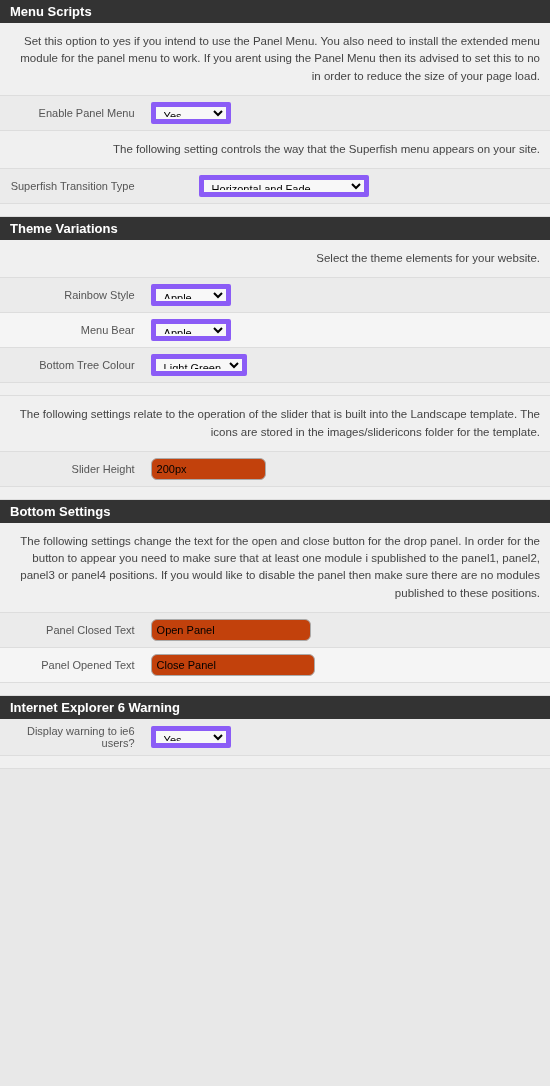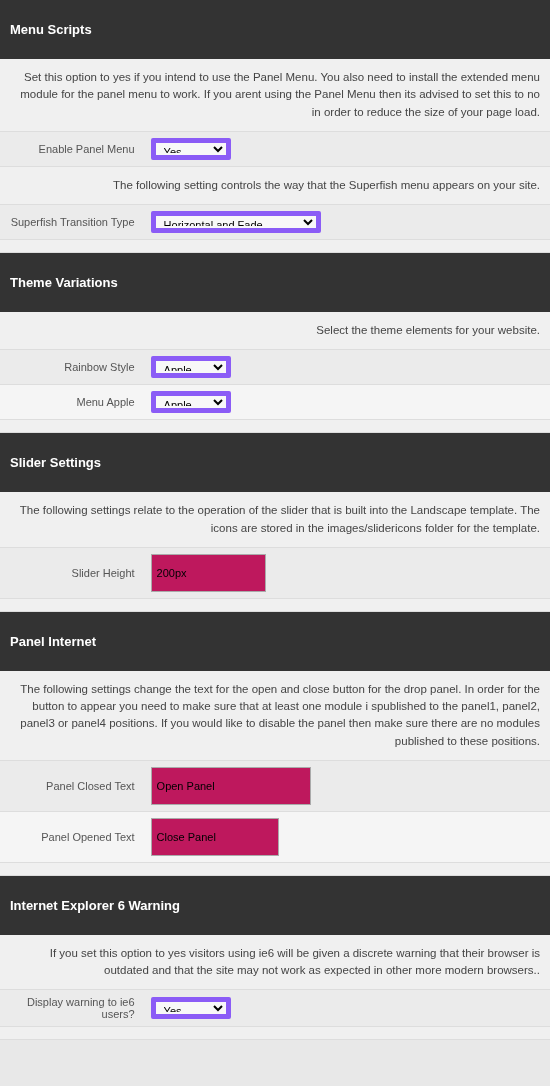--- a/index.html
+++ b/index.html
@@ -12,21 +12,21 @@
     }
     .page-wrapper {
       width: 550px;
       background: #f0f0f0;
     }
     .section-header {
       background: #333;
       color: #fff;
       font-size: 13px;
       font-weight: bold;
-      padding: 22px 10px;
+      padding: 4px 10px;
       margin: 0;
     }
     .settings-table {
       width: 100%;
       border-collapse: collapse;
       background: #f0f0f0;
     }
     .settings-table td {
       padding: 6px 8px;
       vertical-align: middle;
@@ -61,24 +61,24 @@
       padding: 2px 4px;
       border: 5px solid #8b5cf6;
       background: #f8f8f8;
       border-radius: 2px;
       height: 22px;
       cursor: pointer;
       min-width: 80px;
     }
     input[type="text"] {
       font-size: 11px;
-      padding: 18px 5px;
+      padding: 2px 5px;
       border: 1px solid #aaa;
-      background: #be185d;
-      border-radius: 0;
+      background: #c2410c;
+      border-radius: 6px;
       height: 22px;
       width: 140px;
     }
     .row-bg-alt {
       background: #ebebeb;
     }
     .row-bg-norm {
       background: #f5f5f5;
     }
   </style>
@@ -109,21 +109,21 @@
     <tr class="description-row">
       <td colspan="2">
         <span>The following setting controls the way that the Superfish menu appears on your site.</span>
       </td>
     </tr>
     <tr class="row-bg-alt">
       <td class="label-cell">
         <span>Superfish Transition Type</span>
       </td>
       <td class="value-cell">
-        <select style="min-width:170px;">
+        <select style="min-width:170px;margin-left:48px;">
           <option>Horizontal and Fade</option>
           <option>Vertical and Slide</option>
           <option>Fade Only</option>
           <option>None</option>
         </select>
       </td>
     </tr>
     <tr class="spacer-row">
           <td colspan="2"></td>
         </tr>
@@ -147,39 +147,51 @@
           <option>Apple</option>
           <option>Bear</option>
           <option>Cactus</option>
           <option>Deer</option>
           <option>Eagle</option>
         </select>
       </td>
     </tr>
     <tr class="row-bg-norm">
       <td class="label-cell">
-        <span>Menu Apple</span>
+        <span>Menu Bear</span>
       </td>
       <td class="value-cell">
         <select>
           <option>Apple</option>
           <option>Bear</option>
           <option>Cactus</option>
           <option>Deer</option>
           <option>Eagle</option>
         </select>
       </td>
     </tr>
-    <tr class="spacer-row">
-          <td colspan="2"></td>
-        </tr>
-  </tbody>
-    </table>
-
-  <div class="section-header">Slider Settings</div>
+    <tr class="row-bg-alt">
+      <td class="label-cell">
+        <span>Bottom Tree Colour</span>
+      </td>
+      <td class="value-cell">
+        <select>
+          <option>Light Green</option>
+          <option>Dark Green</option>
+          <option>Blue</option>
+          <option>Red</option>
+        </select>
+      </td>
+    </tr>
+    <tr class="spacer-row">
+          <td colspan="2"></td>
+        </tr>
+  </tbody>
+    </table>
+
   <table class="settings-table">
     <tbody>
         <tr class="description-row">
       <td colspan="2">
         <span>The following settings relate to the operation of the slider that is built into the Landscape template. The icons are stored in the images/slidericons folder for the template.</span>
       </td>
     </tr>
     <tr class="row-bg-alt">
       <td class="label-cell">
         <span>Slider Height</span>
@@ -187,58 +199,53 @@
       <td class="value-cell">
         <input type="text" style="width: 115px;" value="200px">
       </td>
     </tr>
     <tr class="spacer-row">
           <td colspan="2"></td>
         </tr>
   </tbody>
     </table>
 
-  <div class="section-header">Panel Internet</div>
+  <div class="section-header">Bottom Settings</div>
   <table class="settings-table">
     <tbody>
         <tr class="description-row">
       <td colspan="2">
         <span>The following settings change the text for the open and close button for the drop panel. In order for the button to appear you need to make sure that at least one module i spublished to the panel1, panel2, panel3 or panel4 positions. If you would like to disable the panel then make sure there are no modules published to these positions.</span>
       </td>
     </tr>
     <tr class="row-bg-alt">
       <td class="label-cell">
         <span>Panel Closed Text</span>
       </td>
       <td class="value-cell">
         <input type="text" style="width: 160px;" value="Open Panel">
       </td>
     </tr>
     <tr class="row-bg-norm">
       <td class="label-cell">
         <span>Panel Opened Text</span>
       </td>
       <td class="value-cell">
-        <input type="text" style="width: 128px;" value="Close Panel">
+        <input type="text" style="width: 164px;" value="Close Panel">
       </td>
     </tr>
     <tr class="spacer-row">
           <td colspan="2"></td>
         </tr>
   </tbody>
     </table>
 
   <div class="section-header">Internet Explorer 6 Warning</div>
   <table class="settings-table">
     <tbody>
-        <tr class="description-row">
-      <td colspan="2">
-        <span>If you set this option to yes visitors using ie6 will be given a discrete warning that their browser is outdated and that the site may not work as expected in other more modern browsers..</span>
-      </td>
-    </tr>
     <tr class="row-bg-alt">
       <td class="label-cell" style="text-align:right; vertical-align:middle;">
         <span>Display warning to ie6 users?</span>
       </td>
       <td class="value-cell">
         <select>
           <option>Yes</option>
           <option>No</option>
         </select>
       </td>

